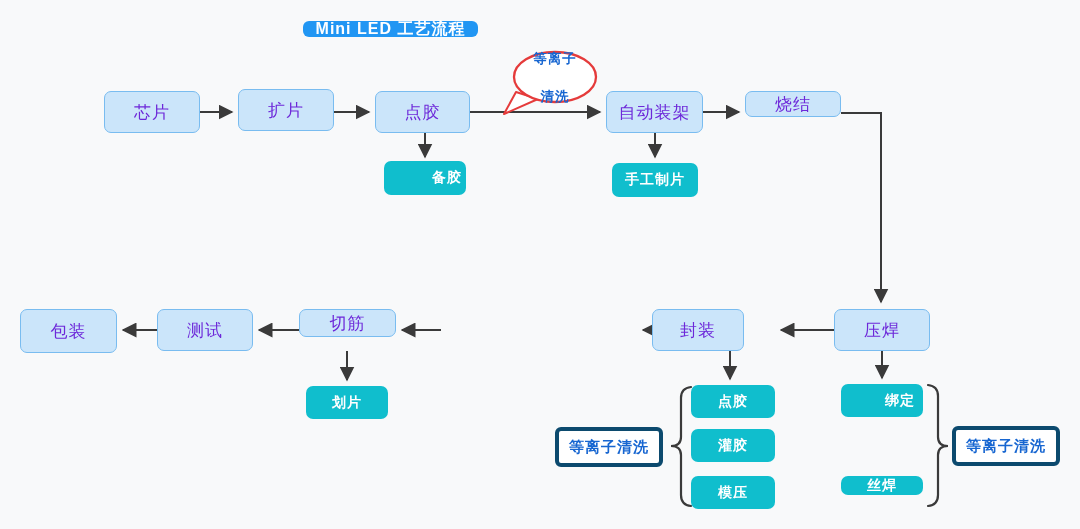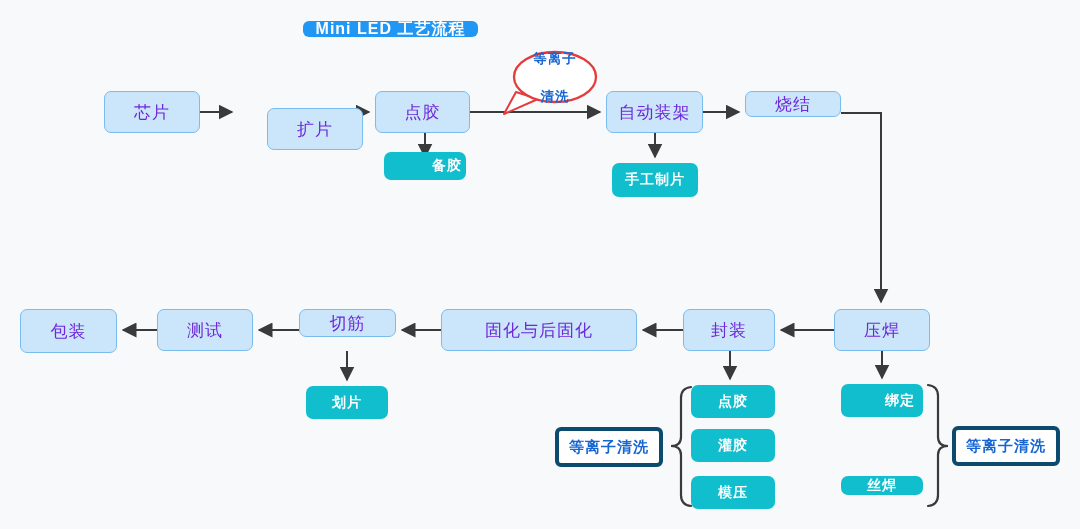--- a/index.html
+++ b/index.html
@@ -85,33 +85,32 @@
   </svg>
 
   <div class="title-node" style="left:303px;top:21px;width:175px;height:16px;">Mini LED 工艺流程</div>
 
   <div class="bubble-text" style="left:515px;top:59px;width:80px;height:36px;">
     <span>等离子</span>
     <span>清洗</span>
   </div>
 
   <div class="flow-node" style="left:104px;top:91px;width:96px;height:42px;">芯片</div>
-  <div class="flow-node" style="left:238px;top:108px;width:96px;height:42px;margin-left:29px;">扩片</div>
+  <div class="flow-node" style="left:238px;top:89px;width:96px;height:42px;">扩片</div>
   <div class="flow-node" style="left:375px;top:91px;width:95px;height:42px;">点胶</div>
   <div class="flow-node" style="left:606px;top:91px;width:97px;height:42px;">自动装架</div>
   <div class="flow-node" style="left:745px;top:91px;width:96px;height:26px;">烧结</div>
 
-  <div class="teal-node" style="left:384px;top:152px;width:82px;height:28px;padding-left:44px;">备胶</div>
+  <div class="teal-node" style="left:384px;top:161px;width:82px;height:34px;padding-left:44px;">备胶</div>
   <div class="teal-node" style="left:612px;top:163px;width:86px;height:34px;">手工制片</div>
 
   <div class="flow-node" style="left:20px;top:309px;width:97px;height:44px;">包装</div>
   <div class="flow-node" style="left:157px;top:309px;width:96px;height:42px;">测试</div>
   <div class="flow-node" style="left:299px;top:309px;width:97px;height:28px;">切筋</div>
-  <div class="flow-node" style="left:441px;top:309px;width:196px;height:42px;">固化与后固化</div>
-  <div class="flow-node" style="left:683px;top:309px;width:92px;height:42px;">封装</div>
+  <div class="flow-node" style="left:652px;top:309px;width:92px;height:42px;">封装</div>
   <div class="flow-node" style="left:834px;top:309px;width:96px;height:42px;">压焊</div>
 
   <div class="teal-node" style="left:306px;top:386px;width:82px;height:33px;">划片</div>
 
   <div class="teal-node" style="left:691px;top:385px;width:84px;height:33px;">点胶</div>
   <div class="teal-node" style="left:691px;top:429px;width:84px;height:33px;">灌胶</div>
   <div class="teal-node" style="left:691px;top:476px;width:84px;height:33px;">模压</div>
 
   <div class="teal-node" style="left:841px;top:384px;width:82px;height:33px;padding-left:36px;">绑定</div>
   <div class="teal-node" style="left:841px;top:476px;width:82px;height:19px;text-align:right;">丝焊</div>

